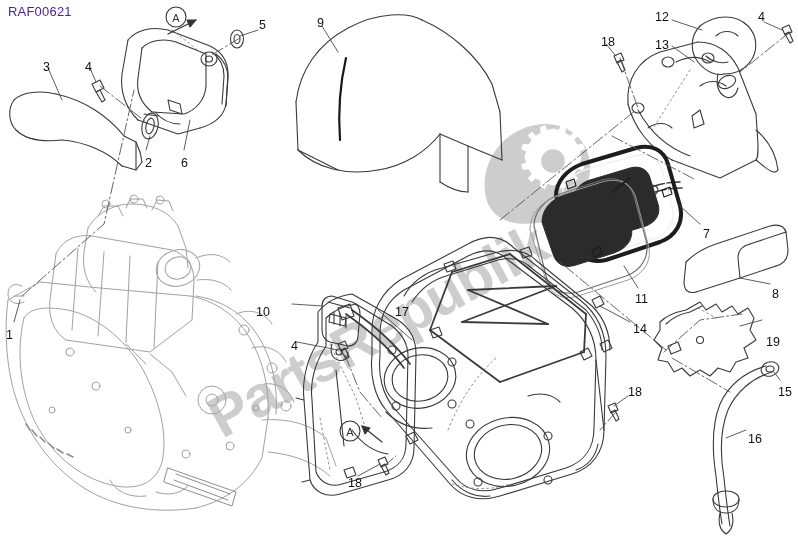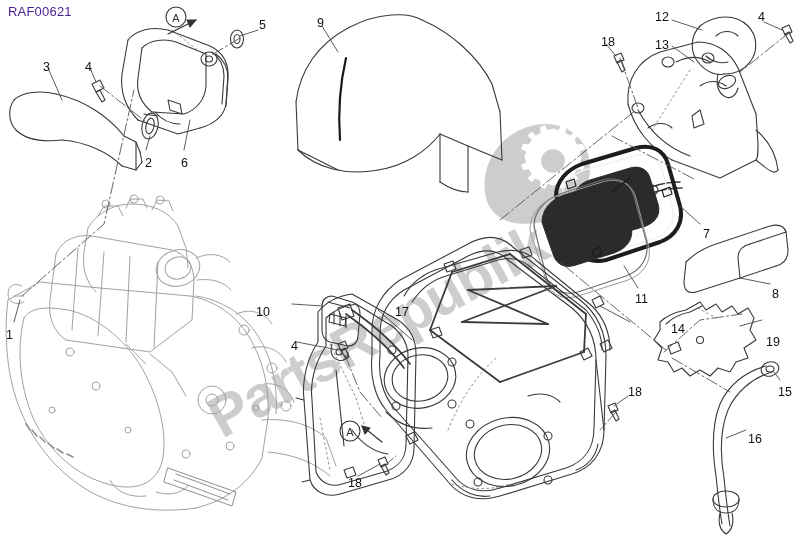--- a/index.html
+++ b/index.html
@@ -528,21 +528,21 @@
       <div class="num" style="left: 291px; top: 339px;">4</div>
       <div class="num" style="left: 259px; top: 18px;">5</div>
       <div class="num" style="left: 181px; top: 156px;">6</div>
       <div class="num" style="left: 703px; top: 227px;">7</div>
       <div class="num" style="left: 772px; top: 287px;">8</div>
       <div class="num" style="left: 317px; top: 16px;">9</div>
       <div class="num" style="left: 256px; top: 305px;">10</div>
       <div class="num" style="left: 635px; top: 292px;">11</div>
       <div class="num" style="left: 655px; top: 10px;">12</div>
       <div class="num" style="left: 655px; top: 38px; text-align: center;">13</div>
-      <div class="num" style="left: 671px; top: 322px;">14</div>
+      <div class="num" style="left: 633px; top: 322px;">14</div>
       <div class="num" style="left: 778px; top: 385px;">15</div>
       <div class="num" style="left: 748px; top: 432px;">16</div>
       <div class="num" style="left: 375px; top: 305px; margin-left: 20px;">17</div>
       <div class="num" style="left: 601px; top: 35px;">18</div>
       <div class="num" style="left: 628px; top: 385px;">18</div>
       <div class="num" style="left: 348px; top: 476px;">18</div>
       <div class="num" style="left: 766px; top: 335px;">19</div>
     </div>
 
 </div>

